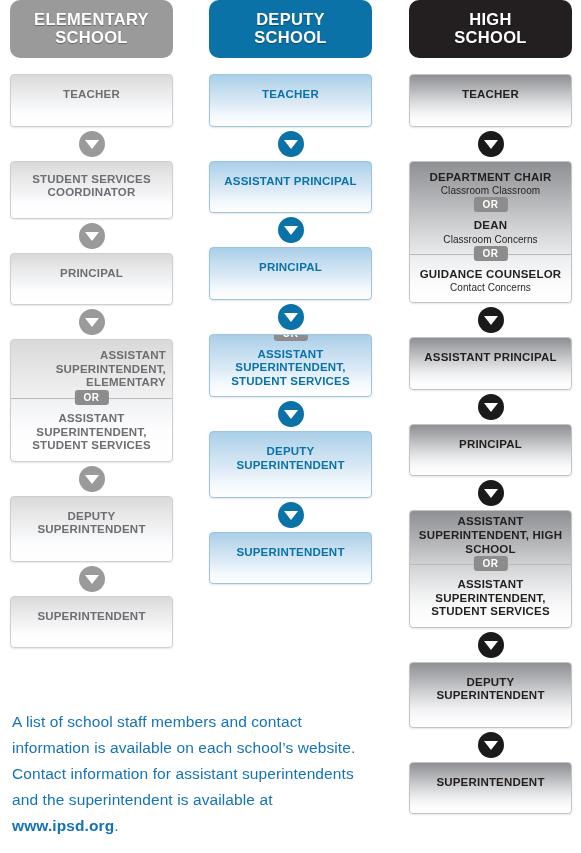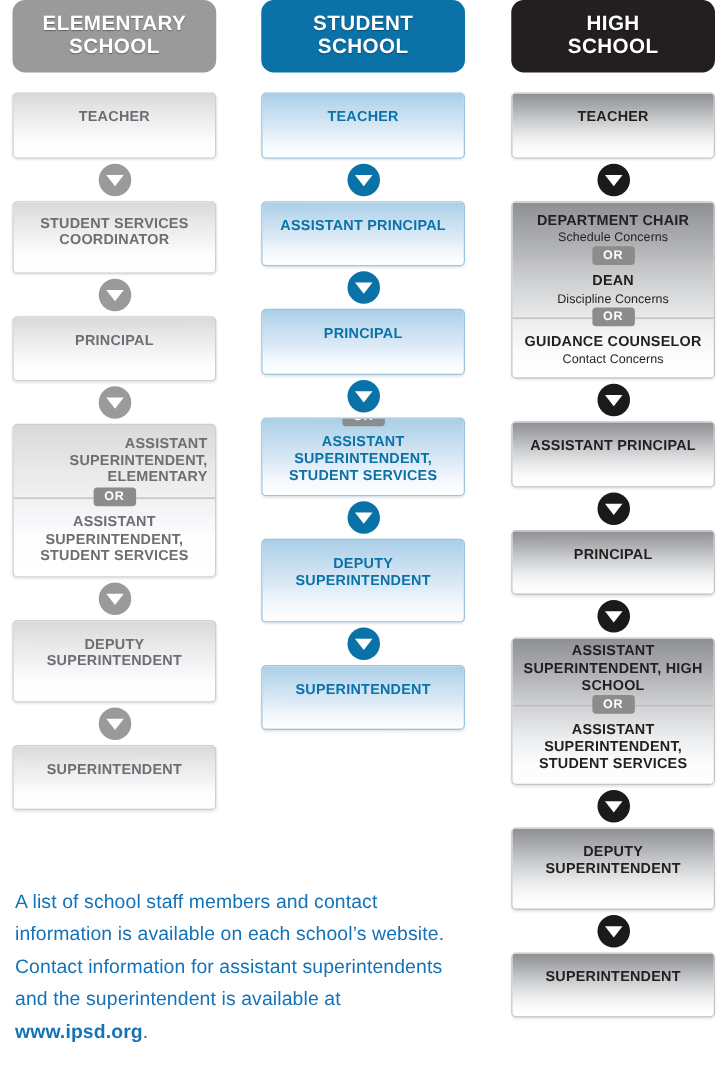--- a/index.html
+++ b/index.html
@@ -204,21 +204,21 @@
       </div>
       <div class="node skin-gray">
         <div class="seg" style="padding: 13px 6px 24px;">
           <div class="title">SUPERINTENDENT</div>
         </div>
       </div>
     </div>
   <div class="col middle">
       <div class="header blue">
         <div>
-          <span>STUDENT</span>
+          <span>DEPUTY</span>
           <span>SCHOOL</span>
         </div>
       </div>
       <div style="height: 16px;"></div>
       <div class="node skin-blue">
         <div class="seg" style="padding: 13px 6px 24px;">
           <div class="title">TEACHER</div>
         </div>
       </div>
       <div class="arrow blue" style="height: 34px;">
@@ -287,26 +287,26 @@
         </div>
       </div>
       <div class="arrow black" style="height: 34px;">
         <div class="disc">
           <div class="tri"></div>
         </div>
       </div>
       <div class="node skin-black multi">
         <div class="seg" style="padding: 9px 6px 8px;">
           <div class="title">DEPARTMENT CHAIR</div>
-          <div class="sub">Schedule Concerns</div>
+          <div class="sub">Classroom Classroom</div>
         </div>
         <div class="seg" style="padding: 13px 6px 8px;">
           <div class="orbadge">OR</div>
           <div class="title">DEAN</div>
-          <div class="sub">Discipline Concerns</div>
+          <div class="sub">Classroom Concerns</div>
         </div>
         <div class="seg" style="padding: 13px 6px 8px;">
           <div class="orbadge">OR</div>
           <div class="title">GUIDANCE COUNSELOR</div>
           <div class="sub">Contact Concerns</div>
         </div>
       </div>
       <div class="arrow black" style="height: 34px;">
         <div class="disc">
           <div class="tri"></div>

